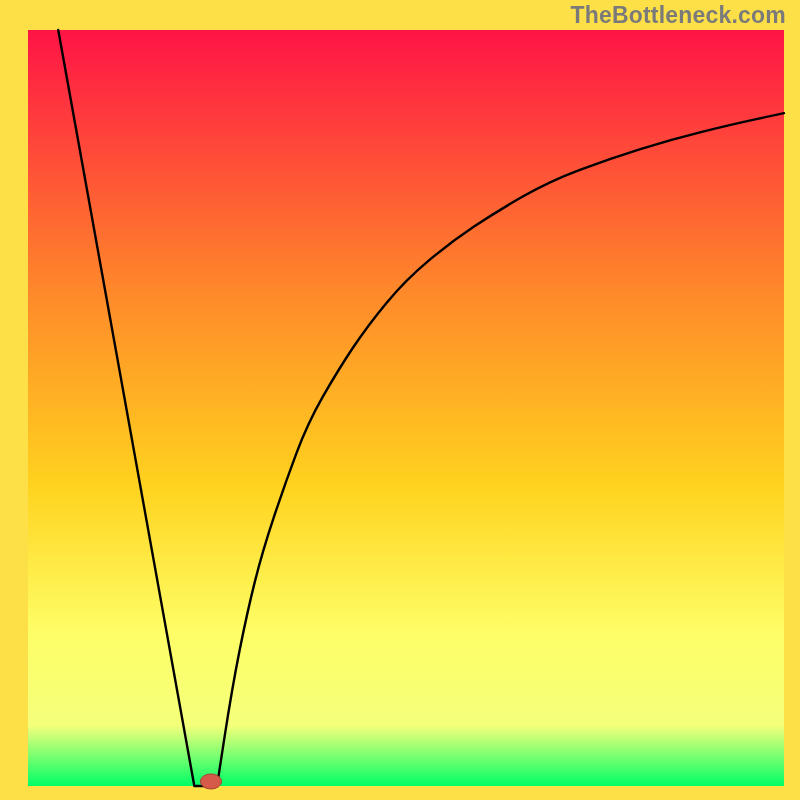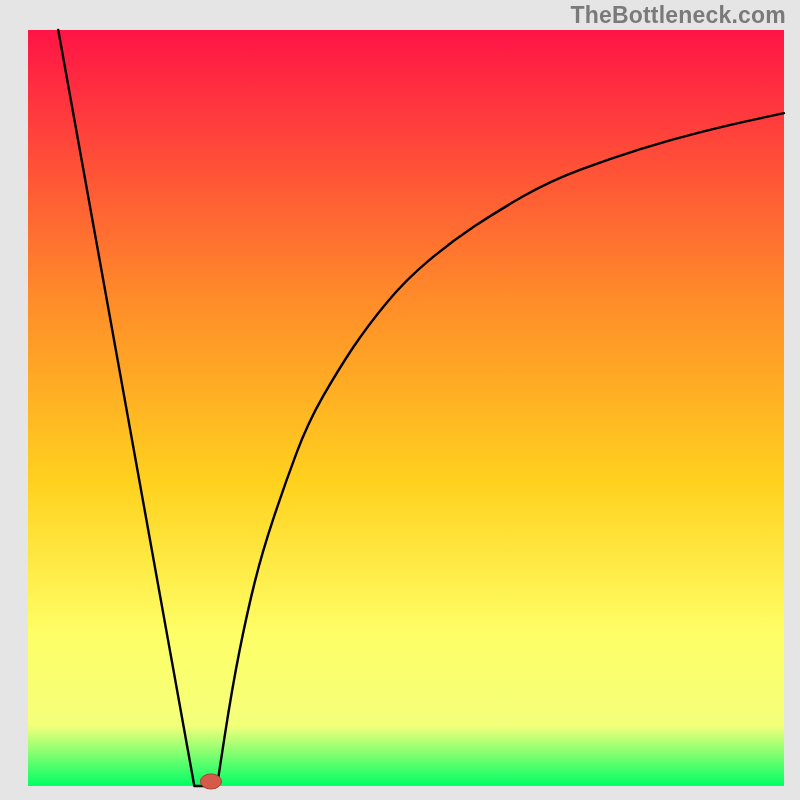--- a/index.html
+++ b/index.html
@@ -7,21 +7,21 @@
     padding: 0;
     width: 800px;
     height: 800px;
     overflow: hidden;
     background: #000;
   }
   .frame {
     position: relative;
     width: 800px;
     height: 800px;
-    background: #e5e5e5;
+    background: #fde047;
   }
   .watermark {
     position: absolute;
     top: 2px;
     right: 14px;
     color: #7a7a7a;
     font-family: Arial, Helvetica, sans-serif;
     font-size: 23px;
     font-weight: 600;
     letter-spacing: 0.2px;

